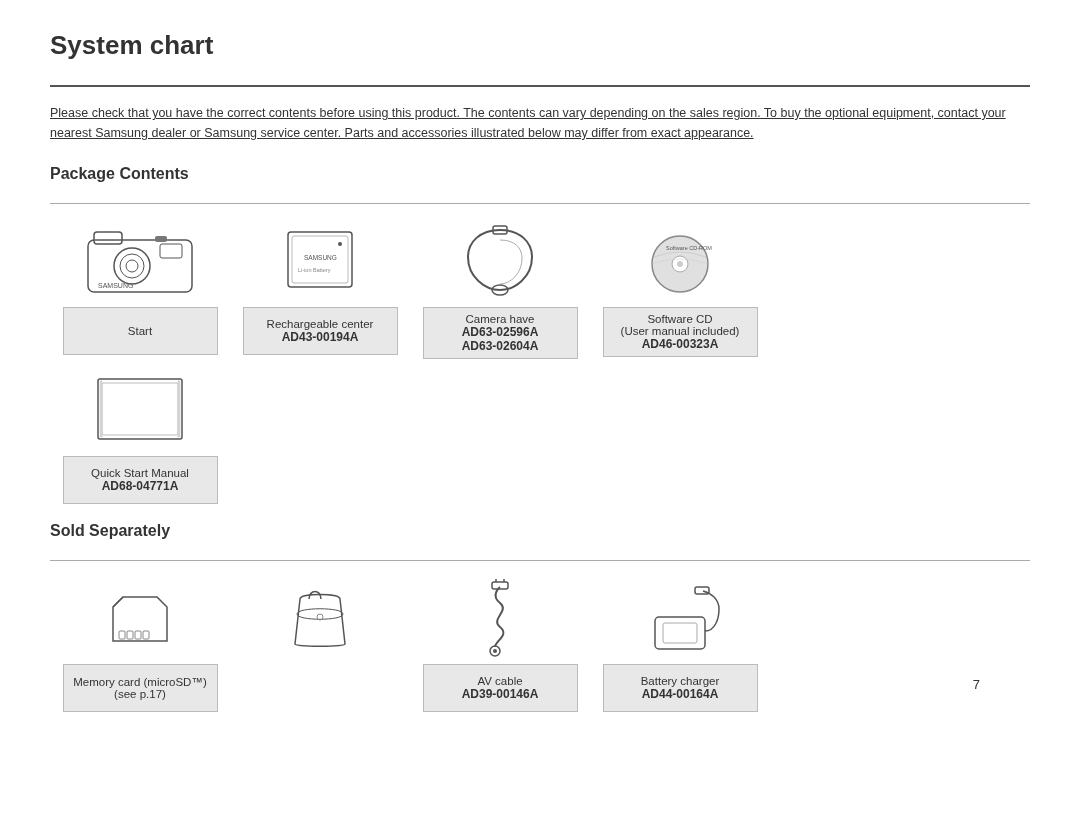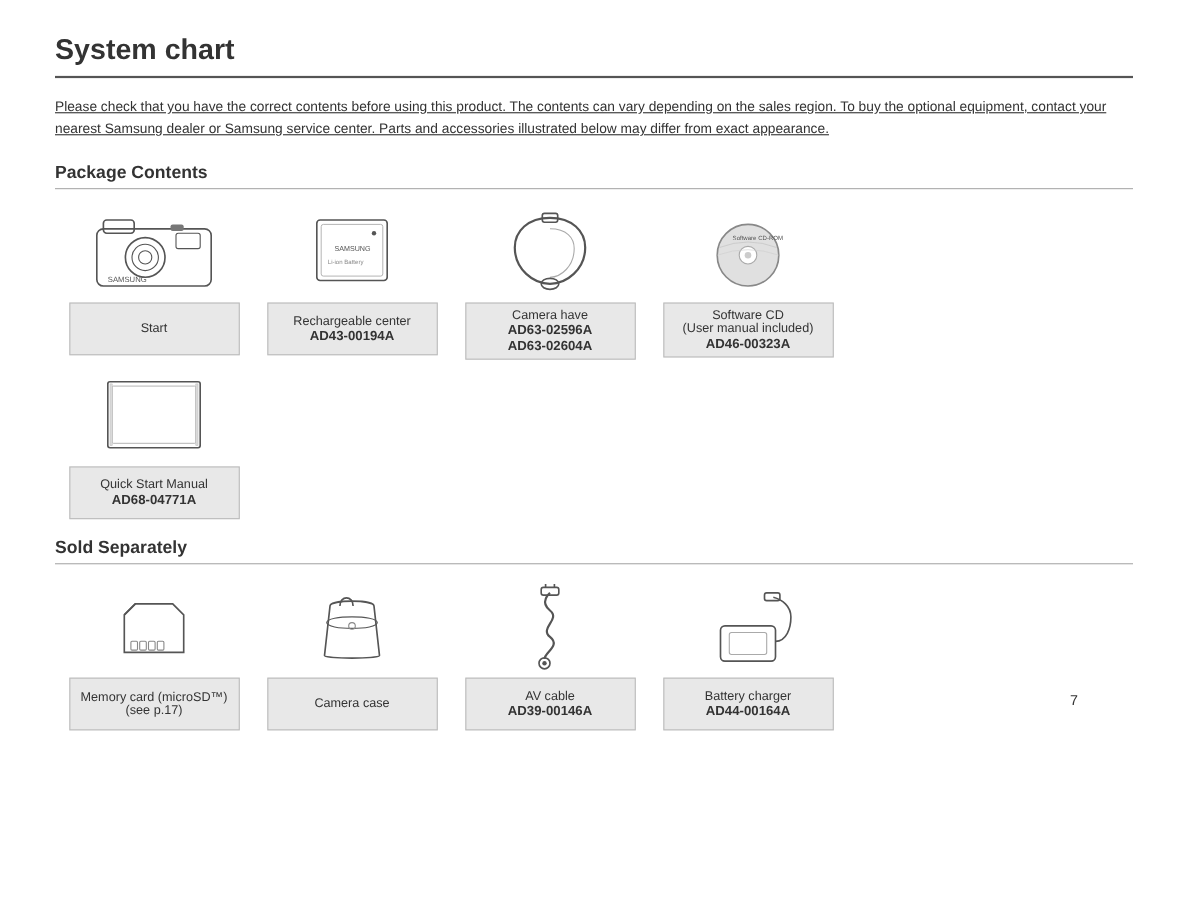--- a/index.html
+++ b/index.html
@@ -9,35 +9,35 @@
       color: #333;
       width: 1080px;
       min-height: 815px;
       padding: 30px 50px 30px 50px;
       font-size: 13px;
     }
     h1 {
       font-size: 26px;
       font-weight: bold;
       border-bottom: 2px solid #555;
-      padding-bottom: 8px;
+      padding-bottom: 24px;
       margin-bottom: 16px;
     }
     .intro-text {
       font-size: 12.5px;
       line-height: 1.6;
       margin-bottom: 22px;
       color: #333;
       text-decoration: underline;
     }
     h2 {
       font-size: 16px;
       font-weight: bold;
       border-bottom: 1.5px solid #aaa;
-      padding-bottom: 4px;
+      padding-bottom: 20px;
       margin-bottom: 14px;
     }
     .items-row {
       display: flex;
       flex-direction: row;
       align-items: flex-start;
       gap: 0px;
       margin-bottom: 8px;
     }
     .item-cell {
@@ -242,23 +242,20 @@
 
             <path d="M35 20 C35 14, 75 14, 75 20 L80 65 C80 68, 30 68, 30 65 Z" fill="none" stroke="#555" stroke-width="1.5"></path>
 
             <path d="M32 35 C32 28, 78 28, 78 35 C78 42, 32 42, 32 35 Z" fill="none" stroke="#555" stroke-width="1"></path>
 
             <path d="M44 20 C44 10, 56 10, 56 20" fill="none" stroke="#555" stroke-width="1.5"></path>
 
             <circle cx="55" cy="38" r="3" fill="none" stroke="#888" stroke-width="1"></circle>
           </svg>
         </div>
-        <div class="item-label-box">
-          <span class="desc">Camera case</span>
-        </div>
       </div>
 
       <div class="item-cell">
         <div class="item-image">
           <svg width="110" height="78" viewBox="0 0 110 78">
 
             <path d="M55 8 C55 8, 45 16, 55 24 C65 32, 45 40, 55 48 C65 56, 50 62, 50 68" fill="none" stroke="#555" stroke-width="2"></path>
 
             <rect x="47" y="3" width="16" height="7" rx="2" fill="none" stroke="#555" stroke-width="1.5"></rect>
             <line x1="51" y1="0" x2="51" y2="3" stroke="#555" stroke-width="1.5"></line>

